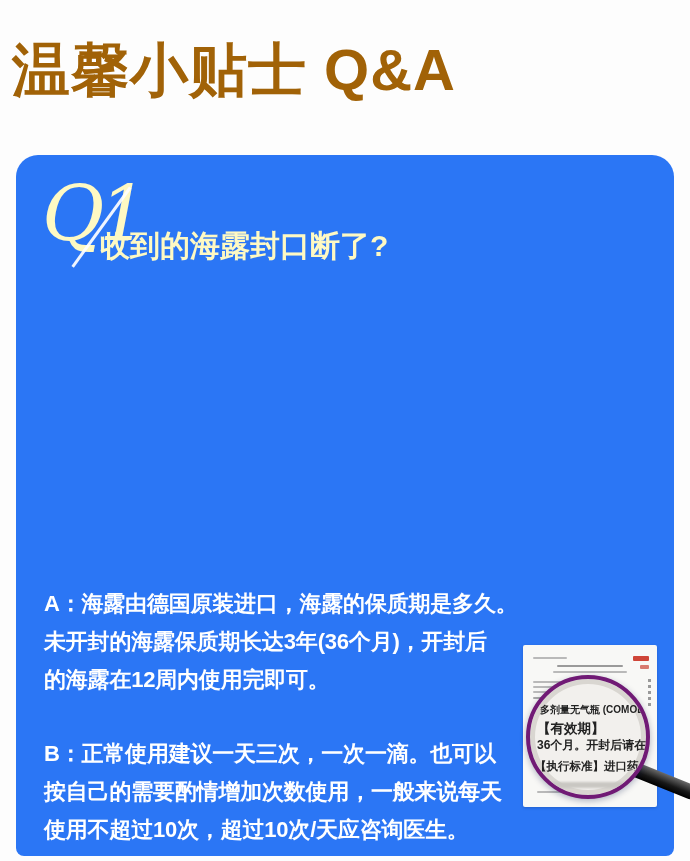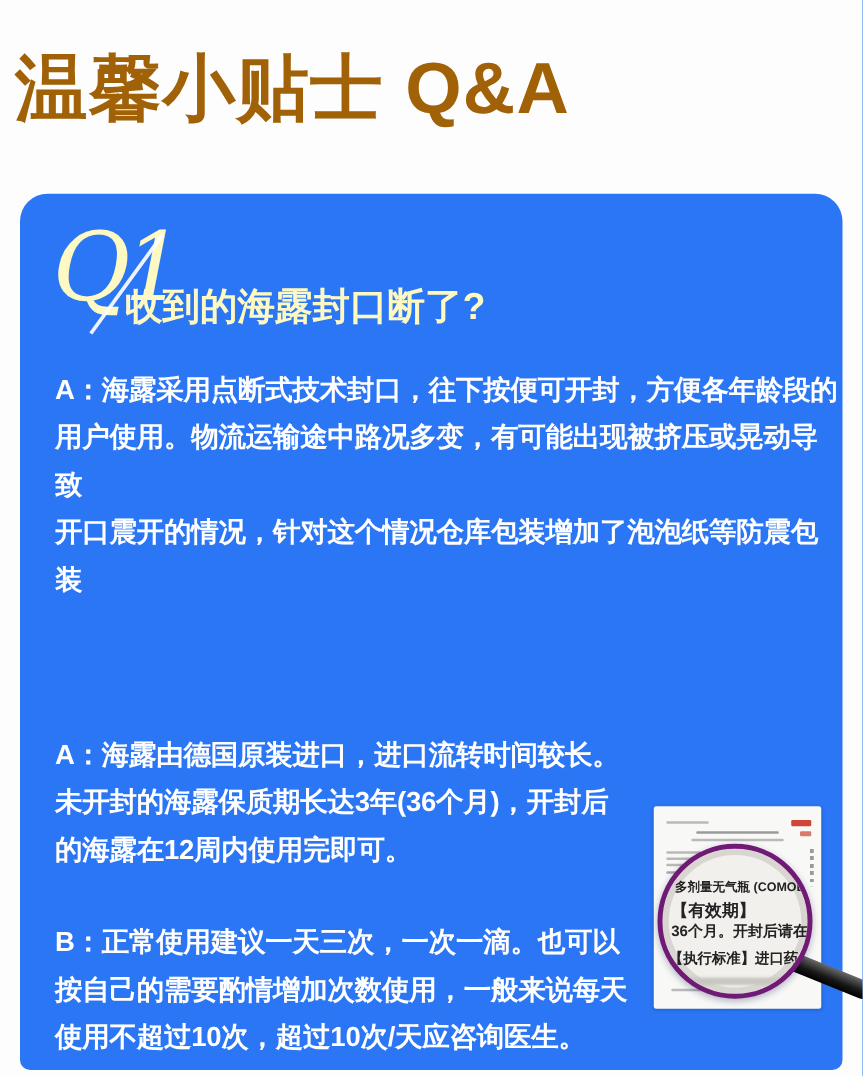--- a/index.html
+++ b/index.html
@@ -118,25 +118,22 @@
 
 <div class="page-title">温馨小贴士 Q&amp;A</div>
 
 <div class="panel">
 
   <div class="qmark q1-mark">
     <span>Q1</span>
     <div class="slash"></div>
   </div>
   <div class="question q1-question">收到的海露封口断了?</div>
-  <div class="answer q1-answer">A：海露采用点断式技术封口，往下按便可开封，方便各年龄段的
-用户使用。物流运输途中路况多变，有可能出现被挤压或晃动导致
-开口震开的情况，针对这个情况仓库包装增加了泡泡纸等防震包装</div>
 
-  <div class="answer q2-answer-a">A：海露由德国原装进口，进口流转时间较长。
+  <div class="answer q2-answer-a">A：海露由德国原装进口，海露的保质期是多久。
 未开封的海露保质期长达3年(36个月)，开封后
 的海露在12周内使用完即可。</div>
   <div class="answer q2-answer-b">B：正常使用建议一天三次，一次一滴。也可以
 按自己的需要酌情增加次数使用，一般来说每天
 使用不超过10次，超过10次/天应咨询医生。</div>
 
   <div class="paper">
     <div class="fineline fl1"></div>
     <div class="fineline fl2"></div>
     <div class="fineline fl3"></div>

